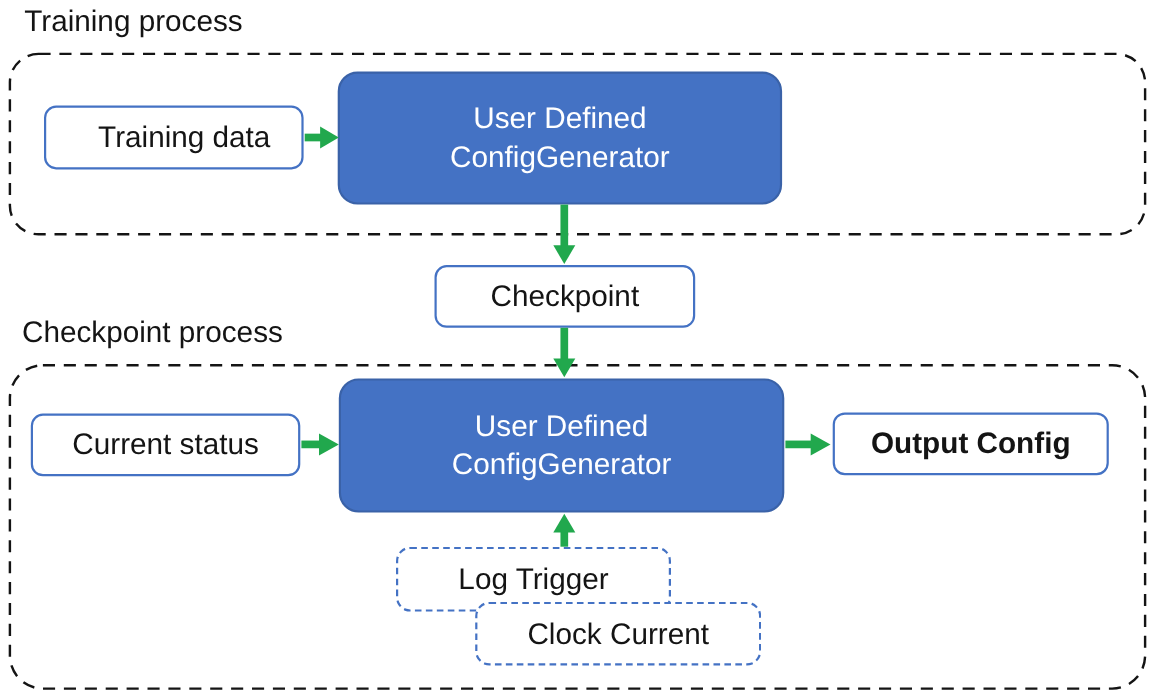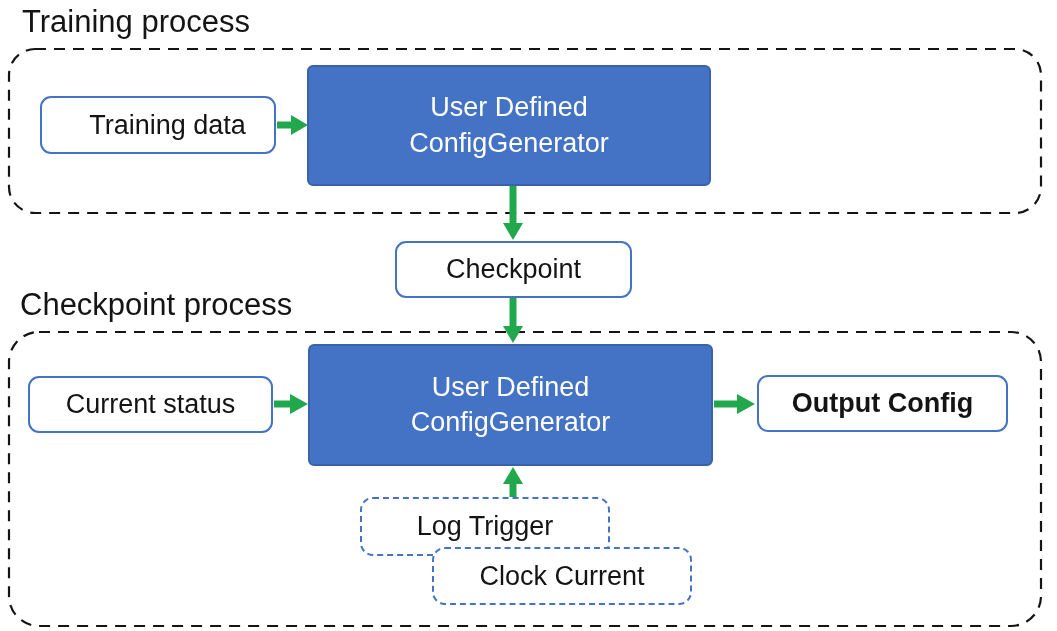--- a/index.html
+++ b/index.html
@@ -13,21 +13,21 @@
   html,body{margin:0;padding:0;background:#ffffff;}
   body{font-family:"Liberation Sans", sans-serif;color:var(--ink);}
   .canvas{
     position:relative;
     width:1057px;height:631px;
     background:#ffffff;
     overflow:hidden;
   }
   .section-label{
     position:absolute;
-    font-size:31px;
+    font-size:27px;
     line-height:1.1;
     color:var(--ink);
     white-space:nowrap;
   }
   .svg-layer{
     position:absolute;left:0;top:0;width:1057px;height:631px;
     pointer-events:none;
   }
   .container-rect{
     fill:none;
@@ -42,21 +42,21 @@
     font-size:27px;
     box-sizing:border-box;
     background:var(--white);
     border:2.5px solid var(--blue-border);
     border-radius:11px;
     color:var(--ink);
   }
   .node.generator{
     background:var(--blue-fill);
     border:2px solid var(--blue-edge);
-    border-radius:6px;
+    border-radius:18px;
     color:#ffffff;
     flex-direction:column;
     line-height:1.3;
   }
   .node.trigger{
     border:2.5px dashed var(--blue-border);
     border-radius:13px;
   }
   .arrow-shaft{stroke:var(--green);stroke-width:7;}
   .arrow-head{fill:var(--green);stroke:none;}

